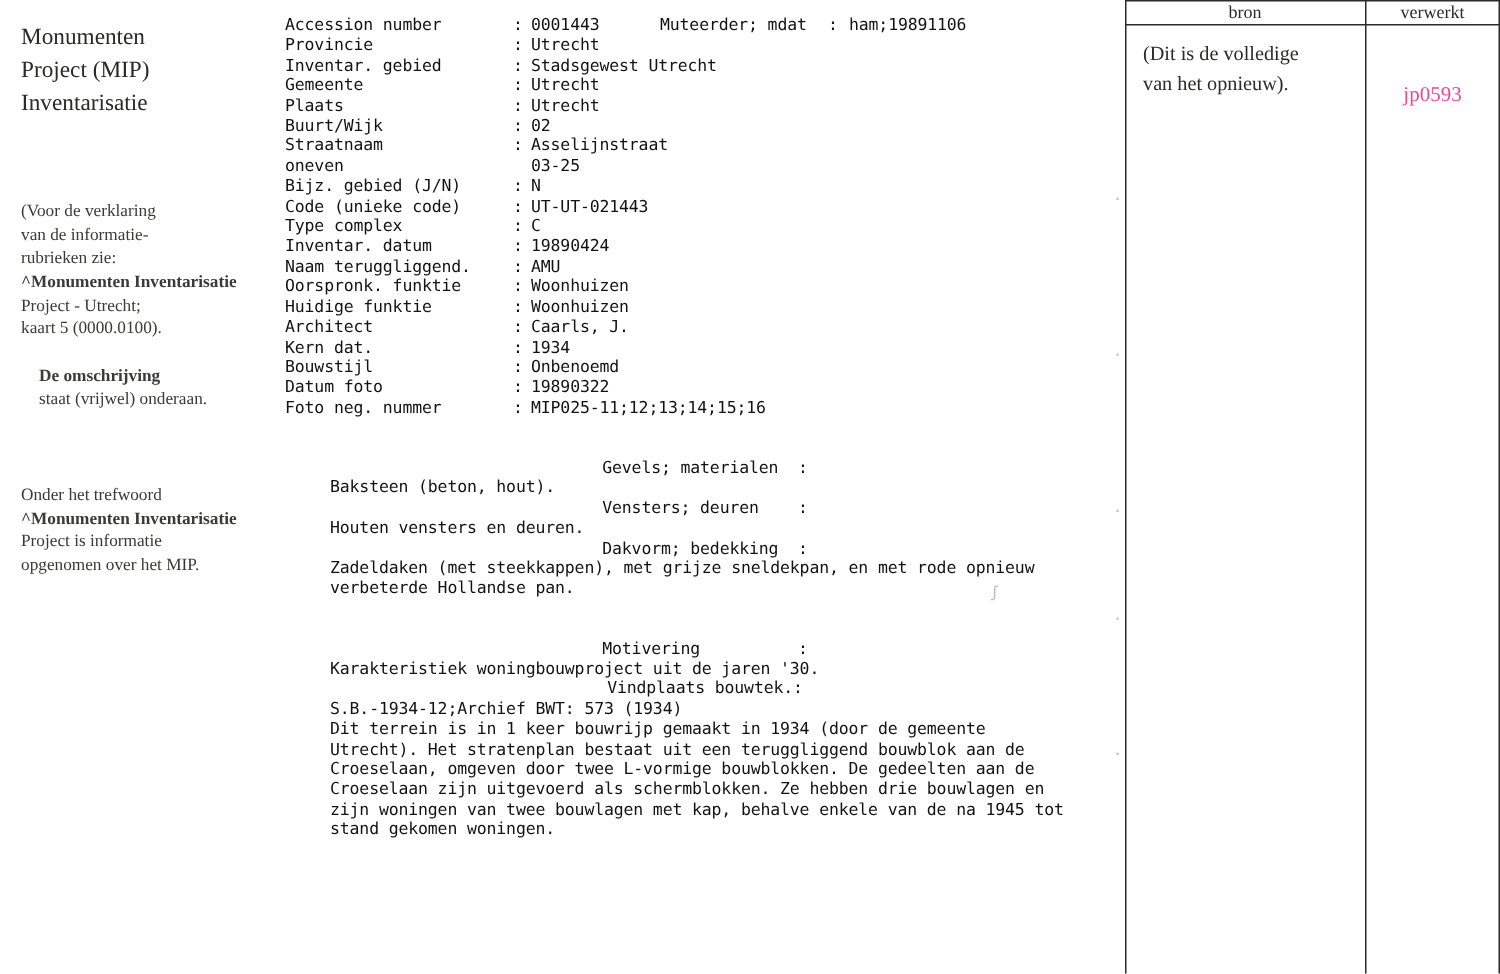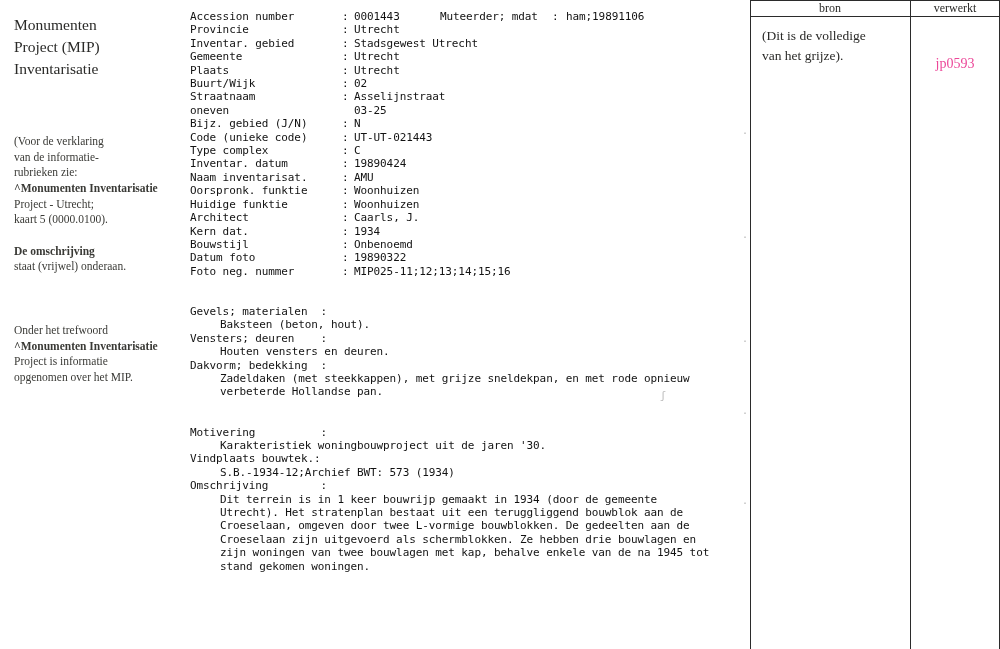--- a/index.html
+++ b/index.html
@@ -27,21 +27,21 @@
     font-size: 15.5px;
     line-height: 1.42;
     color: #2a2a28;
   }
   .note-block {
     font-size: 11.5px;
     line-height: 1.36;
     color: #3a3a36;
   }
   .note-block.n1 { margin-top: 54px; }
-  .note-block.n2 { margin-top: 16px; }
+  .note-block.n2 { margin-top: 16px; margin-left: 12px; }
   .note-block.n3 { margin-top: 48px; }
   .bold-ser { font-weight: bold; }
 
   
   #main {
     position: absolute;
     left: 190px;
     top: 10px;
     width: 560px;
     font-family: "DejaVu Sans Mono", monospace;
@@ -72,21 +72,21 @@
   .mut-val {
     position: absolute;
     left: 376px;
     white-space: pre;
     text-align: center;
   }
 
   .gap { height: 13.4px; }
   .gap.big { height: 26.8px; }
 
-  .sec-head { white-space: pre; }
+  .sec-head { white-space: pre; text-align: center; }
   .sec-body {
     white-space: pre;
     padding-left: 30px;
   }
 
   
   .smudge {
     position: absolute;
     color: #b9b9b9;
     font-family: "DejaVu Sans Mono", monospace;
@@ -252,21 +252,21 @@
     <span class="lbl">Type complex</span>
     <span class="sep">:</span>
     <span class="val">C</span>
   </div>
   <div class="row">
     <span class="lbl">Inventar. datum</span>
     <span class="sep">:</span>
     <span class="val">19890424</span>
   </div>
   <div class="row">
-    <span class="lbl">Naam inventarisat.</span>
+    <span class="lbl">Naam teruggliggend.</span>
     <span class="sep">:</span>
     <span class="val">AMU</span>
   </div>
   <div class="row">
     <span class="lbl">Oorspronk. funktie</span>
     <span class="sep">:</span>
     <span class="val">Woonhuizen</span>
   </div>
   <div class="row">
     <span class="lbl">Huidige funktie</span>
@@ -309,21 +309,20 @@
   <div class="sec-body">Zadeldaken (met steekkappen), met grijze sneldekpan, en met rode opnieuw</div>
   <div class="sec-body">verbeterde Hollandse pan.</div>
 
   <div class="gap big"></div>
 
   <div class="sec-head">Motivering          :</div>
   <div class="sec-body">Karakteristiek woningbouwproject uit de jaren '30.</div>
   <div class="sec-head">Vindplaats bouwtek.:</div>
   <div class="sec-body">S.B.-1934-12;Archief BWT: 573 (1934)</div>
 
-  <div class="sec-head">Omschrijving        :</div>
   <div class="sec-body">Dit terrein is in 1 keer bouwrijp gemaakt in 1934 (door de gemeente</div>
   <div class="sec-body">Utrecht). Het stratenplan bestaat uit een teruggliggend bouwblok aan de</div>
   <div class="sec-body">Croeselaan, omgeven door twee L-vormige bouwblokken. De gedeelten aan de</div>
   <div class="sec-body">Croeselaan zijn uitgevoerd als schermblokken. Ze hebben drie bouwlagen en</div>
   <div class="sec-body">zijn woningen van twee bouwlagen met kap, behalve enkele van de na 1945 tot</div>
   <div class="sec-body">stand gekomen woningen.</div>
 </div>
 
 <div class="smudge" style="left:742px; top:128px;">·</div>
 <div class="smudge" style="left:742px; top:232px;">·</div>
@@ -337,17 +336,17 @@
   <div class="vline v1"></div>
   <div class="vline v2"></div>
   <div class="vline v3"></div>
   <div class="hline h1"></div>
 
   <div class="th c1">bron</div>
   <div class="th c2">verwerkt</div>
 
   <div class="cell-note">
     <div>(Dit is de volledige</div>
-    <div>van het grijze).</div>
+    <div>van het opnieuw).</div>
   </div>
 
   <div class="cell-code">jp0593</div>
 </div>
 
 </body></html>

